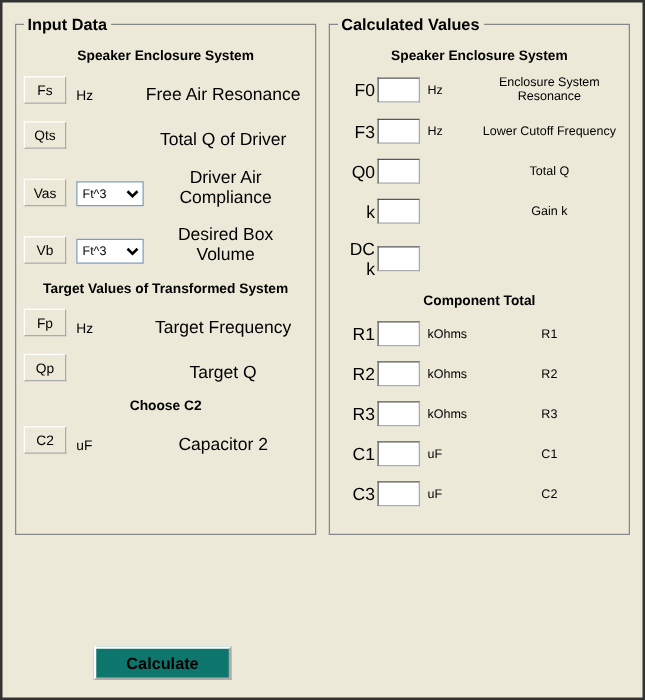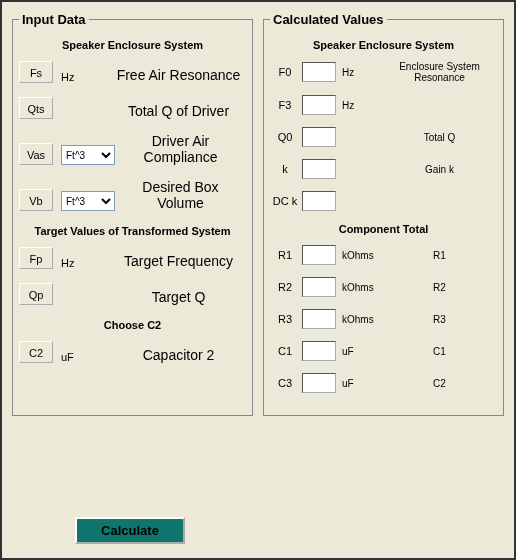--- a/index.html
+++ b/index.html
@@ -90,22 +90,22 @@
   .outbox {
     width: 34px;
     height: 20px;
     background: #fff;
     border: 1px inset #aaa;
     box-sizing: border-box;
     margin-right: 6px;
   }
   .out-name {
     width: 30px;
-    font-size: 11px;
-    text-align: center;
+    font-size: 14px;
+    text-align: right;
     margin-right: 2px;
   }
   .right-row {
     display: flex;
     align-items: center;
     margin-bottom: 12px;
   }
   .right-row .out-unit {
     width: 42px;
     font-size: 10px;
@@ -208,20 +208,21 @@
         <div class="out-name">F0</div>
         <div class="outbox"></div>
         <div class="out-unit">Hz</div>
         <div class="out-desc">Enclosure System Resonance</div>
       </div>
 
       <div class="right-row">
         <div class="out-name">F3</div>
         <div class="outbox"></div>
         <div class="out-unit">Hz</div>
+        <div class="out-desc">Lower Cutoff Frequency</div>
       </div>
 
       <div class="right-row">
         <div class="out-name">Q0</div>
         <div class="outbox"></div>
         <div class="out-unit"></div>
         <div class="out-desc">Total Q</div>
       </div>
 
       <div class="right-row">

